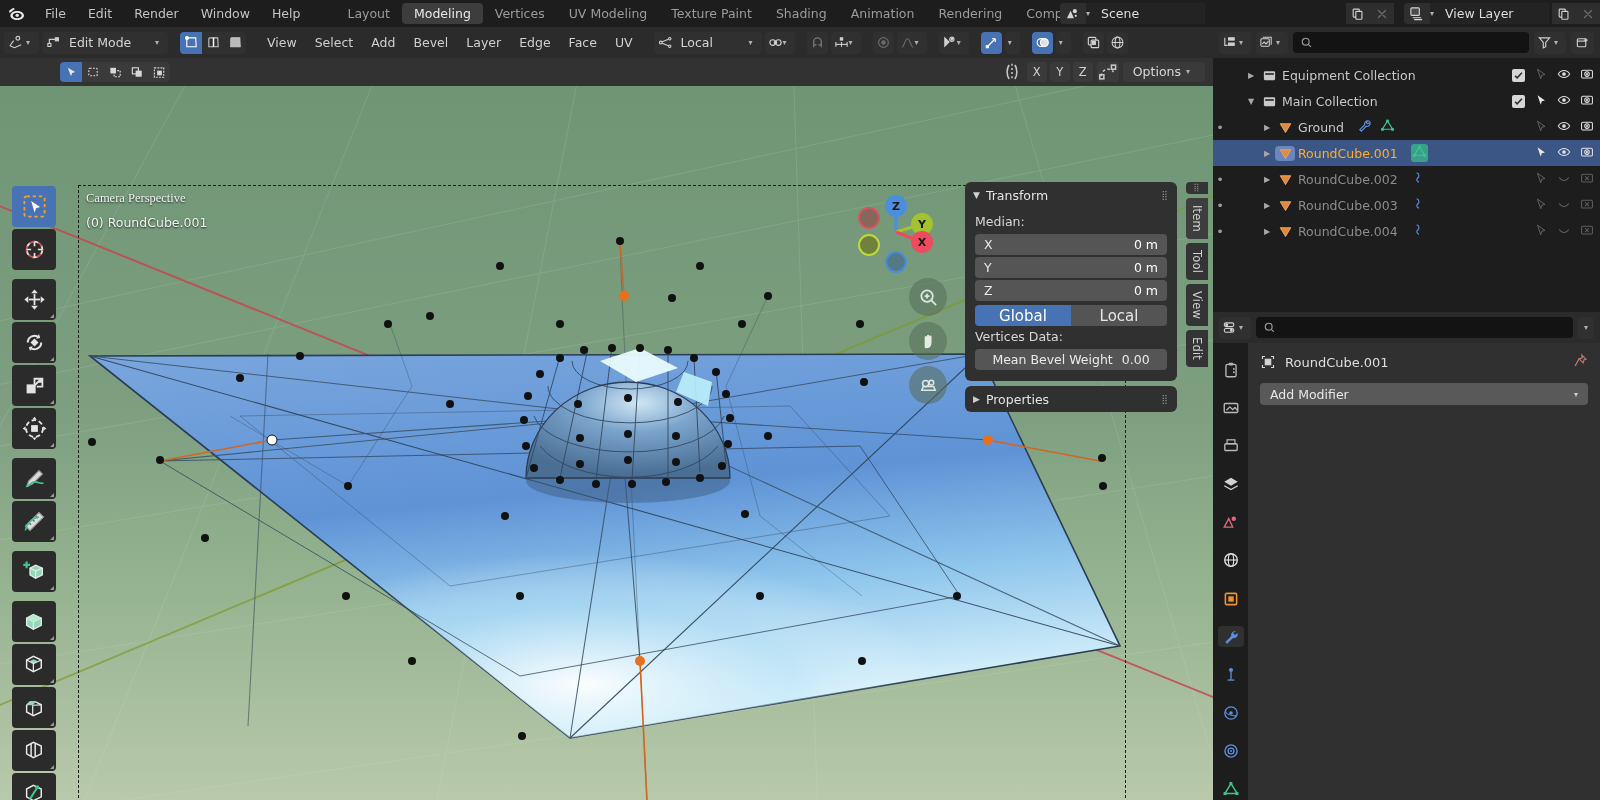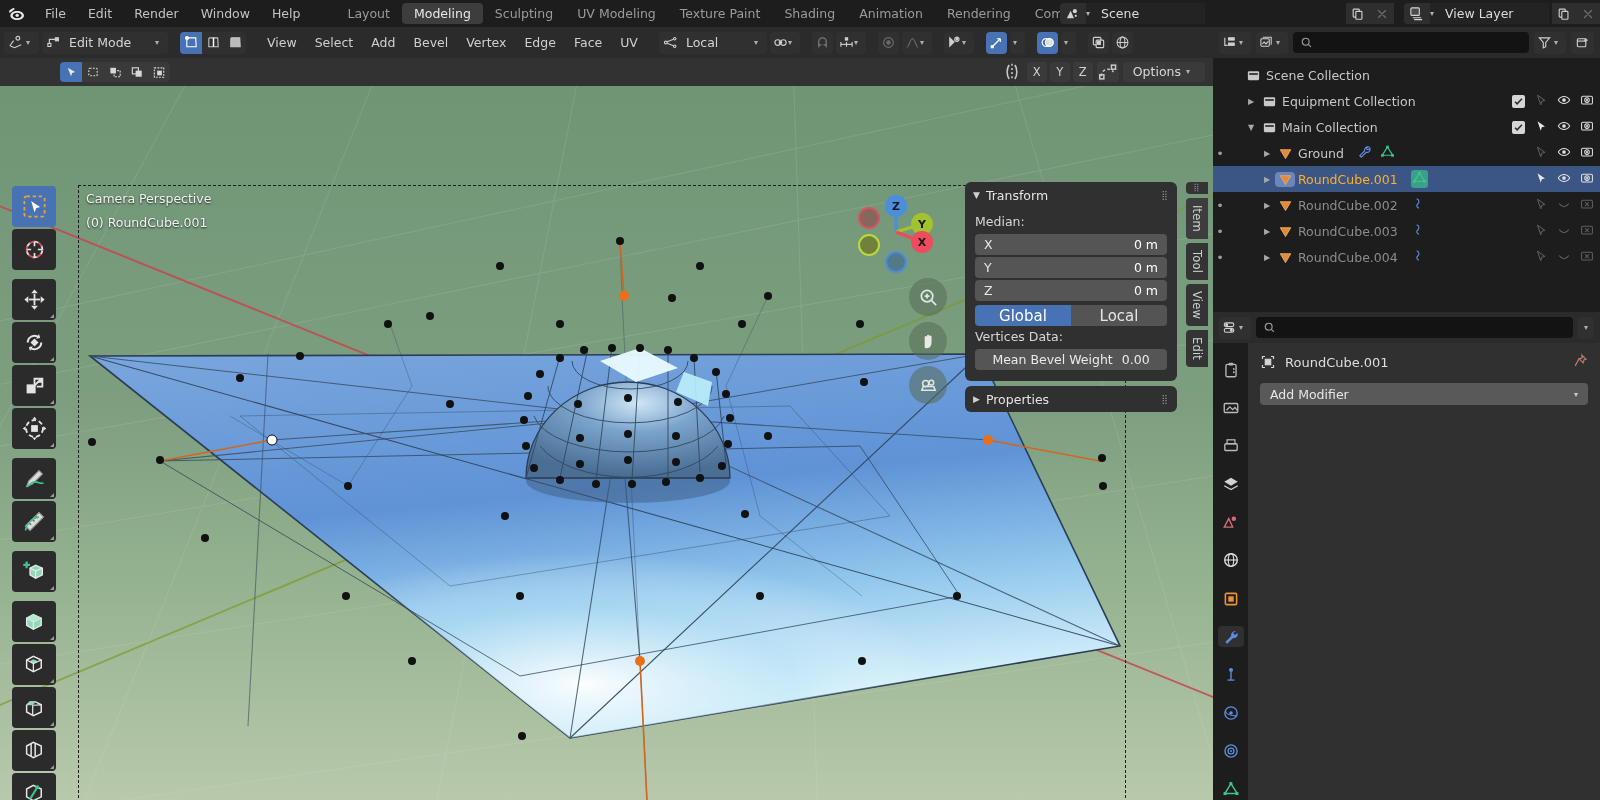--- a/index.html
+++ b/index.html
@@ -61,21 +61,21 @@
     color:#d8d8d8; font-size:12.5px; display:flex; align-items:center; gap:5px; }
 
   
   .viewport { position:absolute; left:0; top:86px; width:1213px; height:714px; overflow:hidden; }
   .vp-bg { position:absolute; inset:0;
     background:linear-gradient(#6f9575 0%, #7d9f80 45%, #95b390 70%, #b9c9ac 100%); }
   .floor-grid { position:absolute; inset:0; opacity:.30; }
   .cam-border { position:absolute; left:78px; top:99px; width:1048px; height:663px;
     border:1px dashed #1c1c1c; }
   .vp-text { position:absolute; color:#f2f2f2; font-size:12.5px; text-shadow:0 1px 2px rgba(0,0,0,.75); }
-  .vp-text.l1 { left:86px; top:105px; }
+  .vp-text.l1 { left:86px; top:105px;font-family:Liberation Serif, serif; }
   .vp-text.l2 { left:86px; top:129px; }
 
   
   .gizmo { position:absolute; left:850px; top:100px; width:92px; height:92px; }
   .gz-ball { position:absolute; width:22px; height:22px; border-radius:50%;
     display:flex; align-items:center; justify-content:center; font-size:11px; font-weight:bold; color:#1a1a1a; }
   .nav-btns { position:absolute; left:909px; top:192px; display:flex; flex-direction:column; gap:6px; }
   .nav-b { width:38px; height:38px; border-radius:50%; background:rgba(86,107,86,.55);
     display:flex; align-items:center; justify-content:center; }
   .nav-b svg { width:21px; height:21px; }
@@ -189,21 +189,21 @@
     <div id="topmenus" style="display:flex">
         <div class="menu-item">File</div>
         <div class="menu-item">Edit</div>
         <div class="menu-item">Render</div>
         <div class="menu-item">Window</div>
         <div class="menu-item">Help</div>
       </div>
     <div class="wsp-tabs" id="wsptabs">
         <div class="wsp-tab">Layout</div>
         <div class="wsp-tab active">Modeling</div>
-        <div class="wsp-tab">Sculpting</div>
+        <div class="wsp-tab">Vertices</div>
         <div class="wsp-tab">UV Modeling</div>
         <div class="wsp-tab">Texture Paint</div>
         <div class="wsp-tab">Shading</div>
         <div class="wsp-tab">Animation</div>
         <div class="wsp-tab">Rendering</div>
         <div class="wsp-tab">Compos</div>
       </div>
 
     <div class="topbar-right">
       <div class="sq-btn">
@@ -293,21 +293,21 @@
             <path d="M3 12.5V4a1 1 0 011-1h8.5L13 12.5z"></path>
           </svg>
       </div>
     </div>
     <div class="sep"></div>
     <div id="vpmenus" style="display:flex">
         <div class="hdr-menu">View</div>
         <div class="hdr-menu">Select</div>
         <div class="hdr-menu">Add</div>
         <div class="hdr-menu">Bevel</div>
-        <div class="hdr-menu">Vertex</div>
+        <div class="hdr-menu">Layer</div>
         <div class="hdr-menu">Edge</div>
         <div class="hdr-menu">Face</div>
         <div class="hdr-menu">UV</div>
       </div>
     <div class="sep"></div>
     <div class="hdr-btn" style="min-width:108px">
       <svg viewBox="0 0 16 16" fill="none" stroke="#cfcfcf" stroke-width="1.2">
         <circle cx="3" cy="8" r="1.5"></circle>
           <circle cx="12.5" cy="4" r="1.3"></circle>
           <circle cx="12.5" cy="12" r="1.3"></circle>
@@ -872,33 +872,20 @@
         <svg viewBox="0 0 16 16" fill="none" stroke="#d0d0d0" stroke-width="1.2">
           <rect x="2.5" y="4" width="9" height="8.5" rx="1"></rect>
             <path d="M2.5 6.5h9"></path>
             <path d="M11.5 3.5v4M9.5 5.5h4"></path>
           </svg>
       </div>
     </div>
     <div class="ol-rows" id="olrows">
         <div class="ol-row">
           <div class="ol-dot"></div>
-          <div style="width: 0px;"></div>
-          <div class="ol-arrow"></div>
-          <div class="ol-ico">
-            <svg viewBox="0 0 16 16">
-              <rect x="2" y="3.5" width="12" height="9.5" rx="1.2" fill="#c9c9c9"></rect>
-              <rect x="3.4" y="5.4" width="9.2" height="2" fill="#3a3a3a"></rect>
-            </svg>
-          </div>
-          <div class="ol-name">Scene Collection</div>
-          <div class="ol-right"></div>
-        </div>
-        <div class="ol-row">
-          <div class="ol-dot"></div>
           <div style="width: 16px;"></div>
           <div class="ol-arrow">▶</div>
           <div class="ol-ico">
             <svg viewBox="0 0 16 16">
               <rect x="2" y="3.5" width="12" height="9.5" rx="1.2" fill="#c9c9c9"></rect>
               <rect x="3.4" y="5.4" width="9.2" height="2" fill="#3a3a3a"></rect>
             </svg>
           </div>
           <div class="ol-name">Equipment Collection</div>
           <div class="ol-right">

